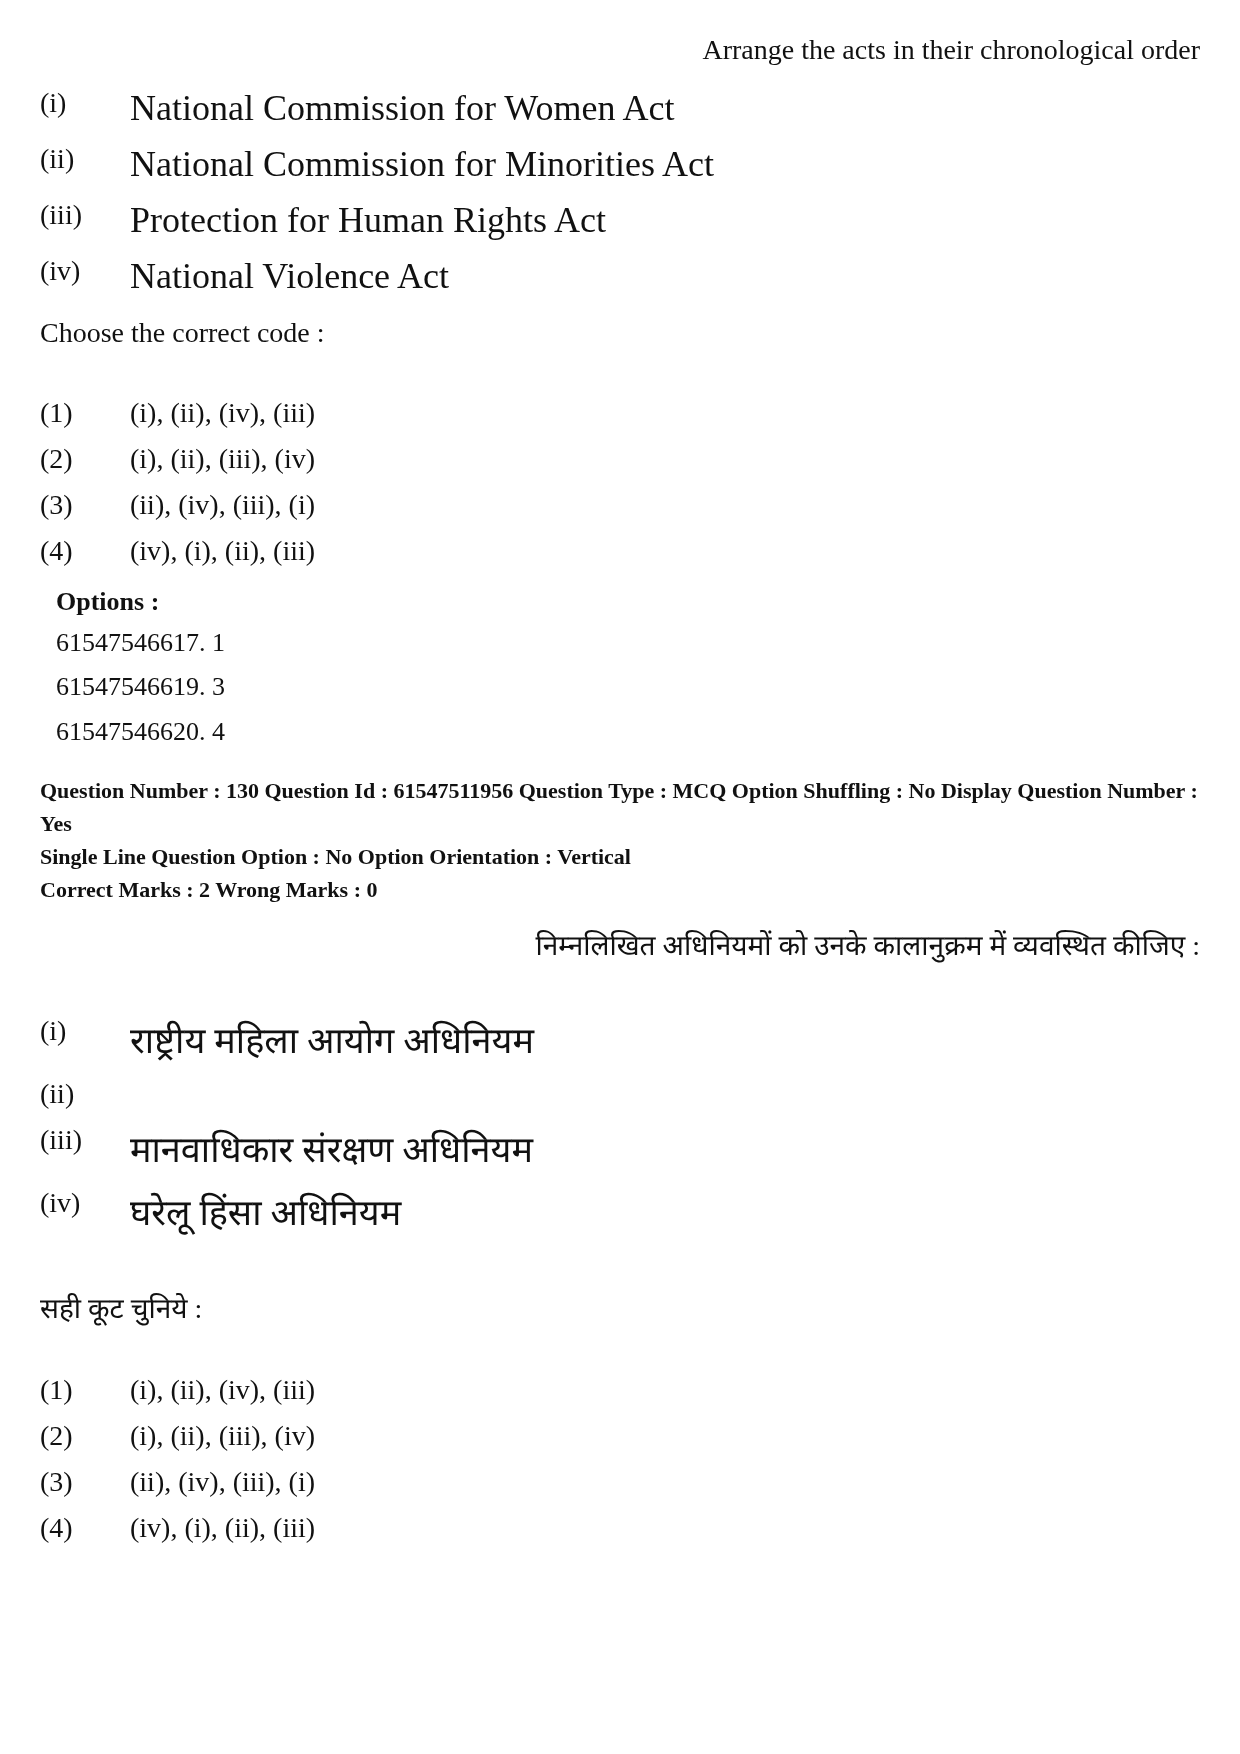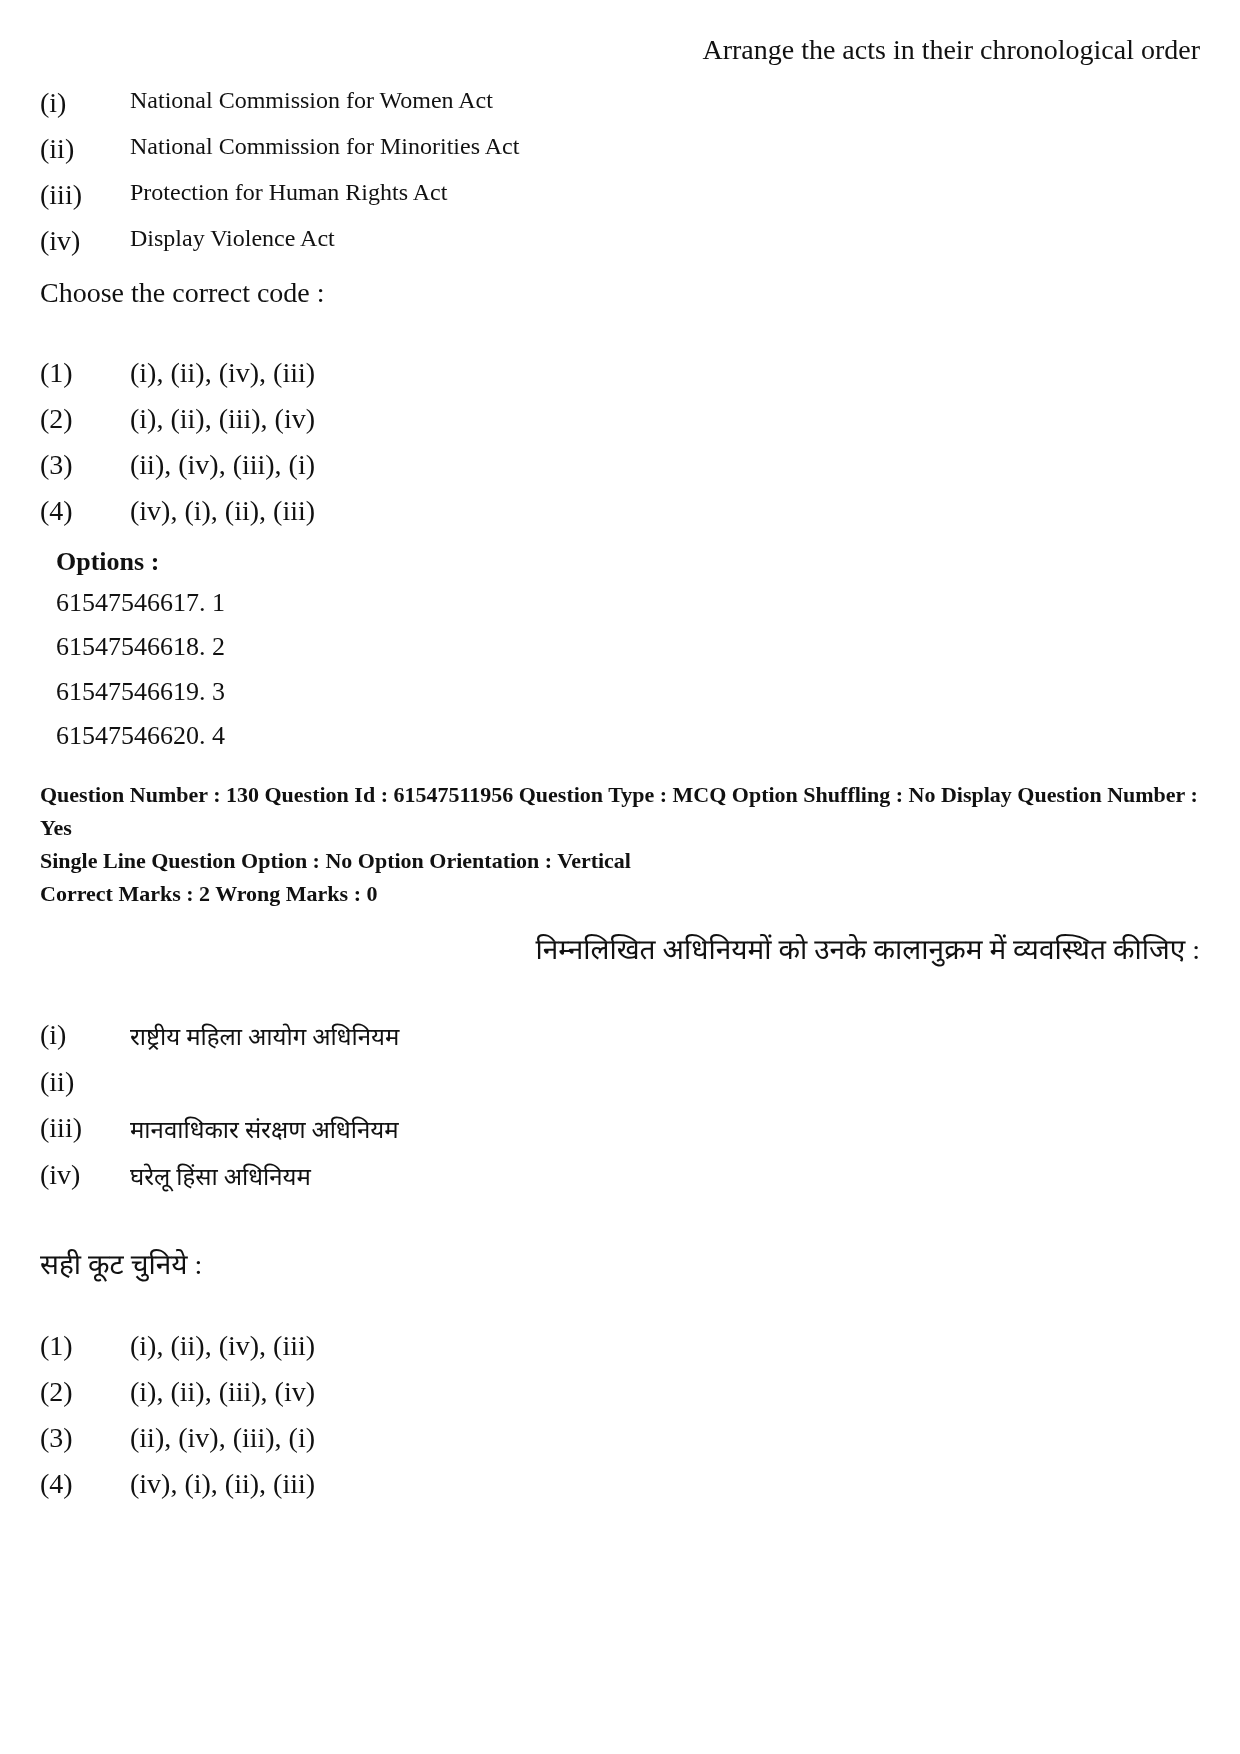--- a/index.html
+++ b/index.html
@@ -32,21 +32,21 @@
     .act-item {
       display: flex;
       margin-bottom: 14px;
       align-items: flex-start;
     }
     .act-num {
       min-width: 90px;
       font-size: 28px;
     }
     .act-text {
-      font-size: 24px;
+      font-size: 36px;
     }
     .choose-label {
       font-size: 28px;
       margin-bottom: 16px;
     }
     .options-list {
       list-style: none;
       margin-bottom: 20px;
     }
     .option-item {
@@ -102,21 +102,21 @@
     <li class="act-item">
       <span class="act-num">(ii)</span>
       <span class="act-text">National Commission for Minorities Act</span>
     </li>
     <li class="act-item">
       <span class="act-num">(iii)</span>
       <span class="act-text">Protection for Human Rights Act</span>
     </li>
     <li class="act-item">
       <span class="act-num">(iv)</span>
-      <span class="act-text">Display Violence Act</span>
+      <span class="act-text">National Violence Act</span>
     </li>
   </ul>
 
   <div class="choose-label">Choose the correct code :</div>
   <br>
 
   <ul class="options-list">
     <li class="option-item">
       <span class="option-num">(1)</span>
       <span class="option-text">(i),  (ii), (iv), (iii)</span>
@@ -132,21 +132,20 @@
     <li class="option-item">
       <span class="option-num">(4)</span>
       <span class="option-text">(iv), (i), (ii), (iii)</span>
     </li>
   </ul>
 
   <div class="options-section">
     <div class="options-heading">Options :</div>
     <div class="options-codes">
       <div>61547546617. 1</div>
-      <div>61547546618. 2</div>
       <div>61547546619. 3</div>
       <div>61547546620. 4</div>
     </div>
   </div>
 
 </div>
 
 <div class="meta-section">
   <div class="meta-text">
     <span>Question Number : 130  Question Id : 61547511956  Question Type : MCQ  Option Shuffling : No  Display Question Number : Yes</span><br>

